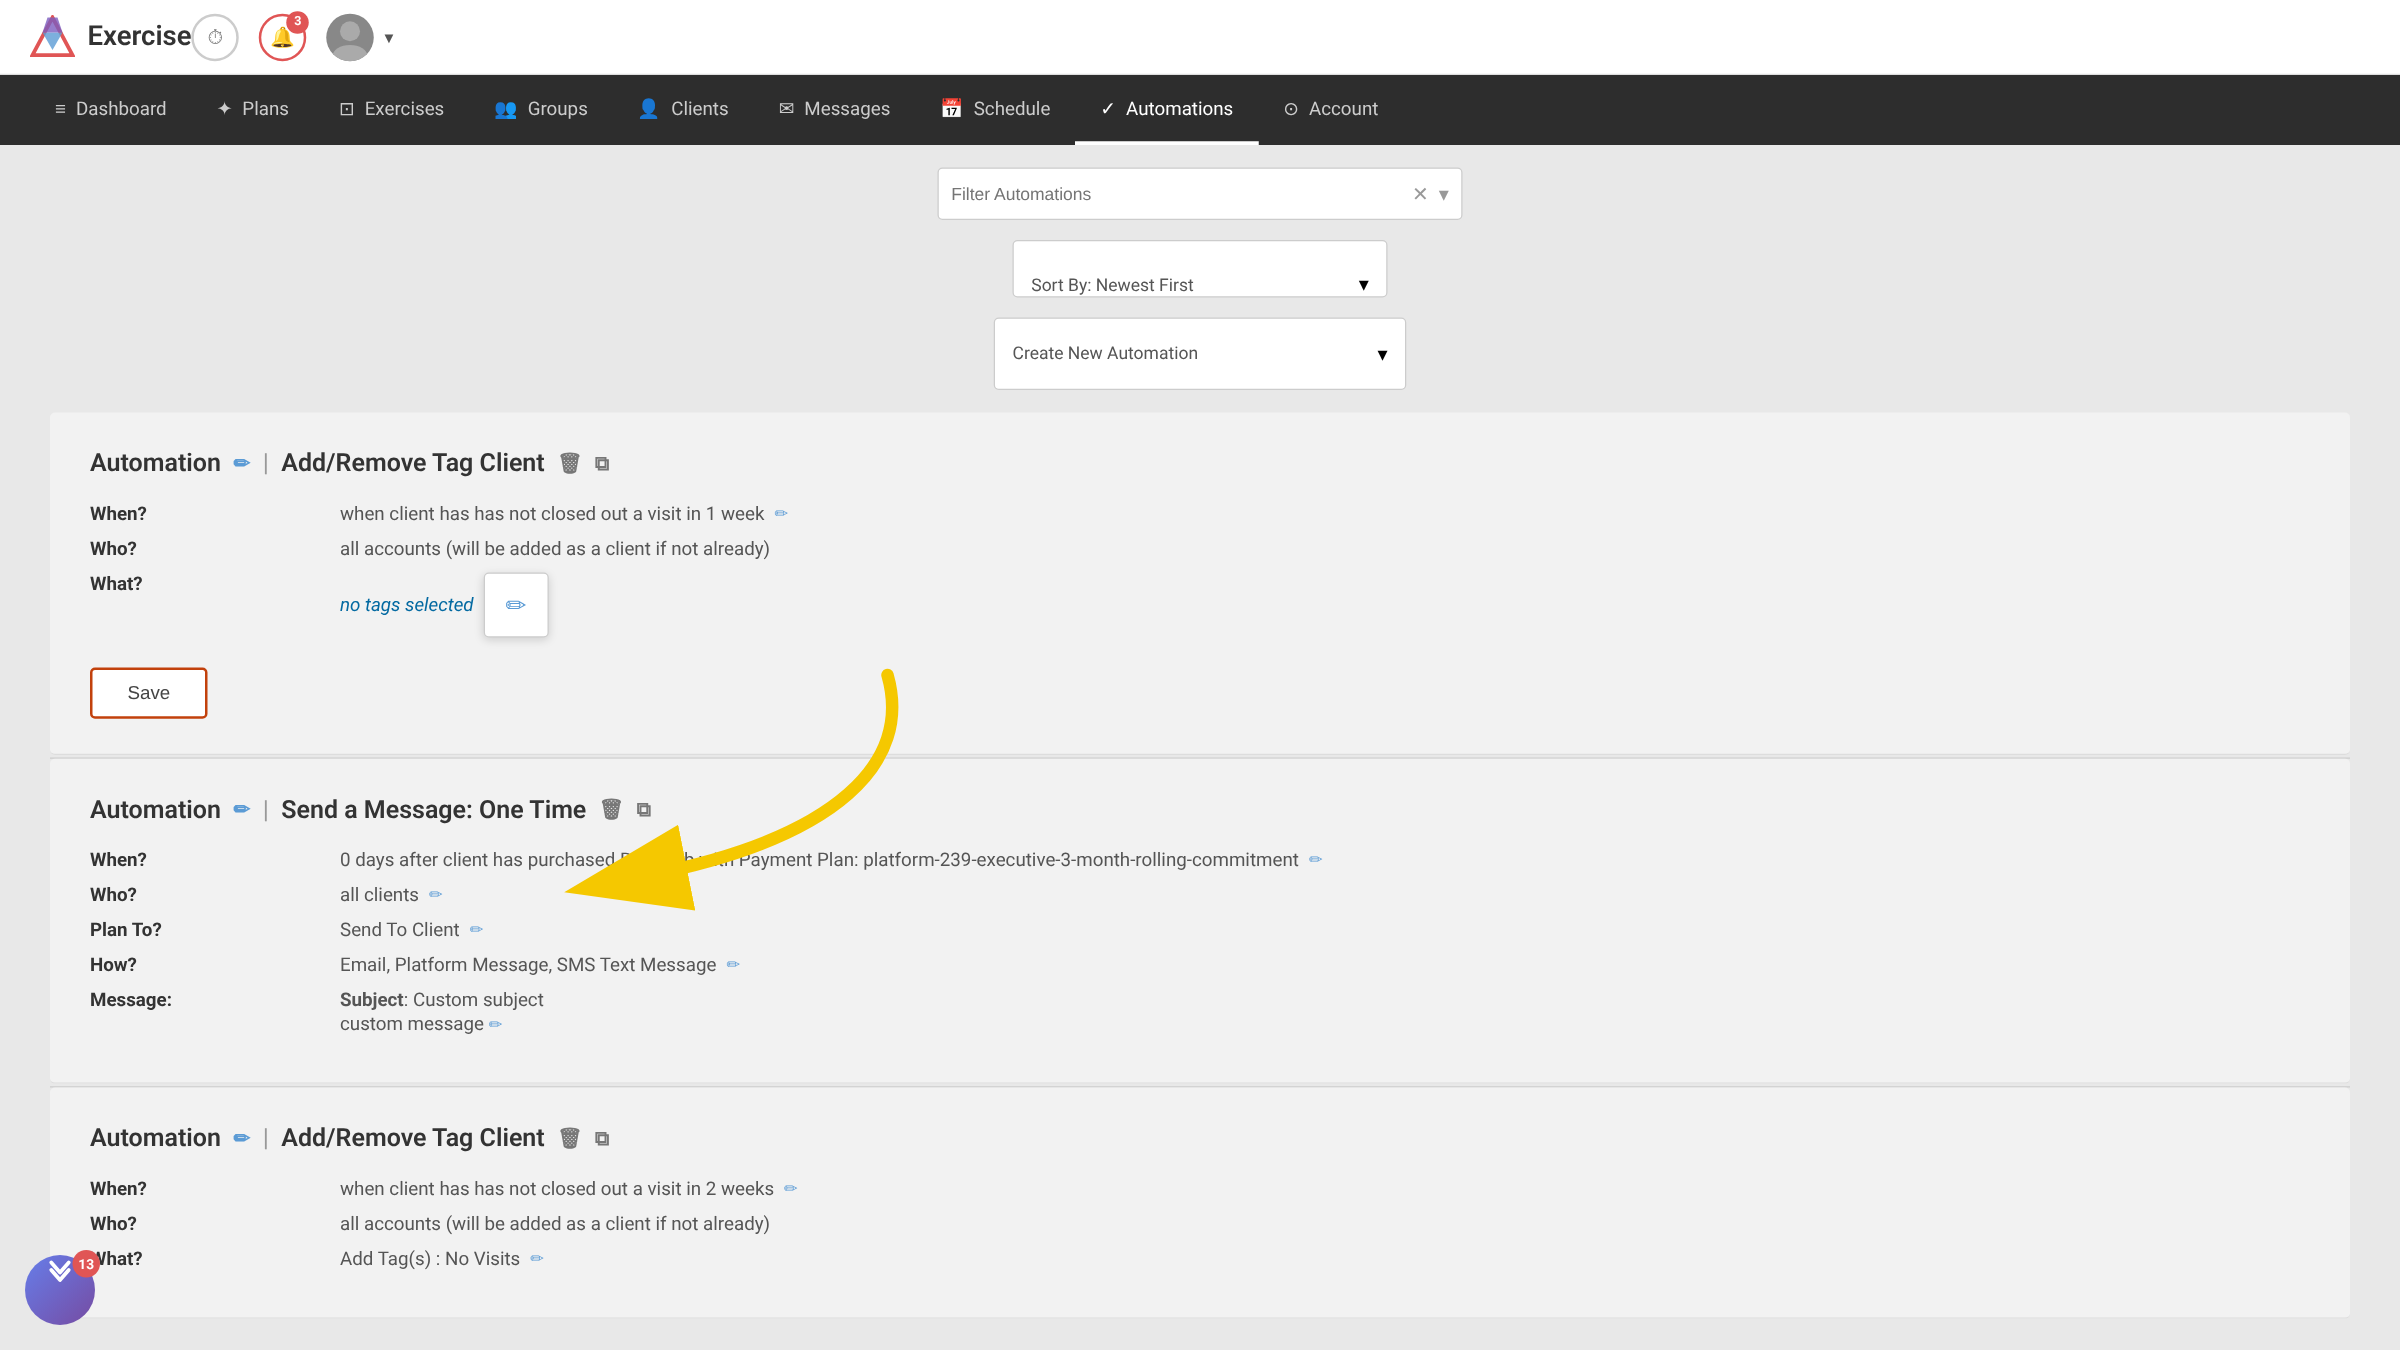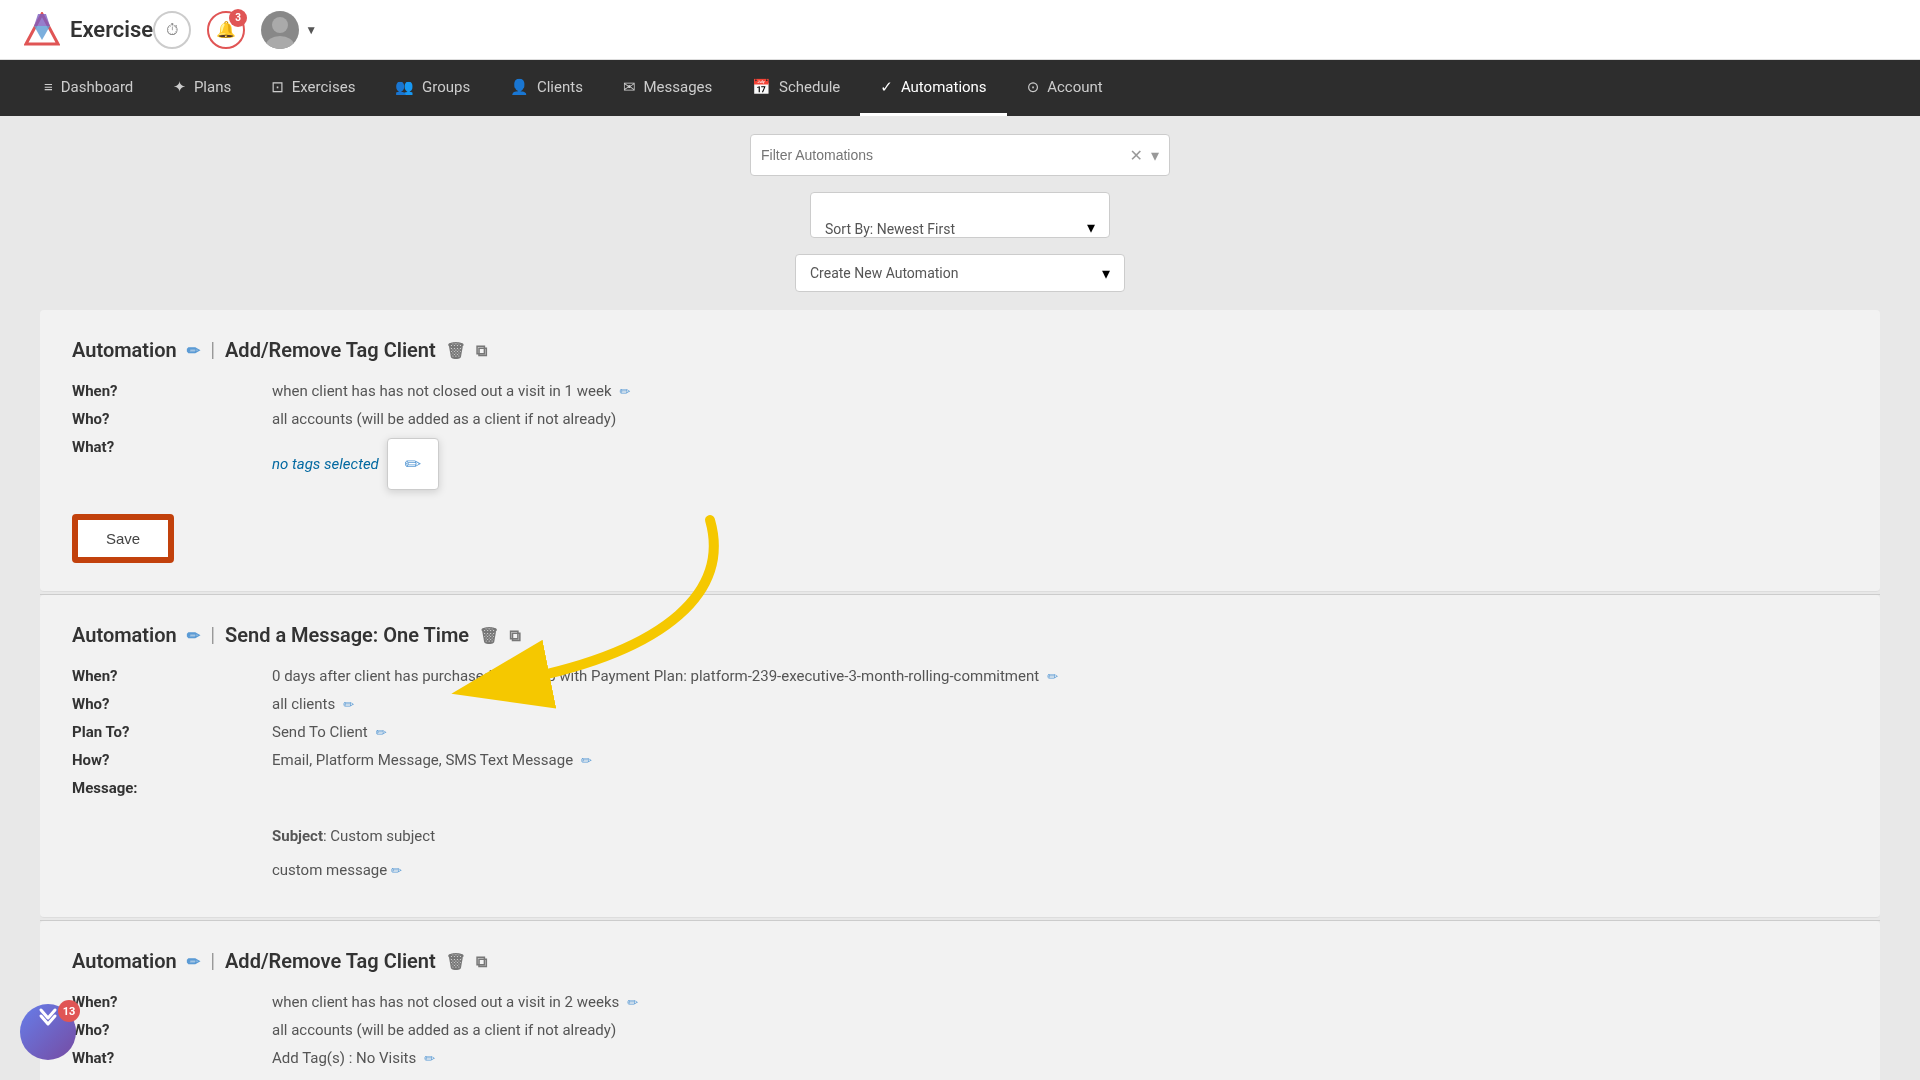--- a/index.html
+++ b/index.html
@@ -156,21 +156,21 @@
       width: 300px;
       cursor: pointer;
     }
     .sort-label { font-size: 14px; color: #555; flex: 1; }
     .create-container {
       display: flex;
       align-items: center;
       background: #fff;
       border: 1px solid #ccc;
       border-radius: 4px;
-      height: 38px;
+      height: 58px;
       padding: 0 14px;
       gap: 8px;
       width: 330px;
       cursor: pointer;
     }
     .create-label { font-size: 14px; color: #555; flex: 1; }
 
     
     .content {
       padding: 0 40px 40px;
@@ -247,21 +247,21 @@
       cursor: pointer;
     }
     .edit-box .pencil-icon {
       color: #5b9bd5;
       font-size: 20px;
     }
 
     
     .save-btn {
       background: #fff;
-      border: 6px solid #c2410c;
+      border: 2px solid #c2410c;
       border-radius: 4px;
       padding: 10px 28px;
       font-size: 15px;
       cursor: pointer;
       color: #444;
       margin-top: 14px;
     }
 
     
     .card1-wrapper {
@@ -506,21 +506,21 @@
     <div class="field-row">
       <span class="field-label">How?</span>
       <span class="field-value">
         Email, Platform Message, SMS Text Message
         <span class="inline-edit">✏</span>
       </span>
     </div>
 
     <div class="field-row">
       <span class="field-label">Message:</span>
-      <span class="field-value" style="flex-direction:column; align-items:flex-start; gap:16px;margin-top:48px;">
+      <span class="field-value" style="flex-direction:column; align-items:flex-start; gap:1px;">
         <span><strong>Subject</strong>: Custom subject</span>
         <span>
           custom message
           <span class="inline-edit">✏</span>
         </span>
       </span>
     </div>
   </div>
 
   <div class="divider"></div>

